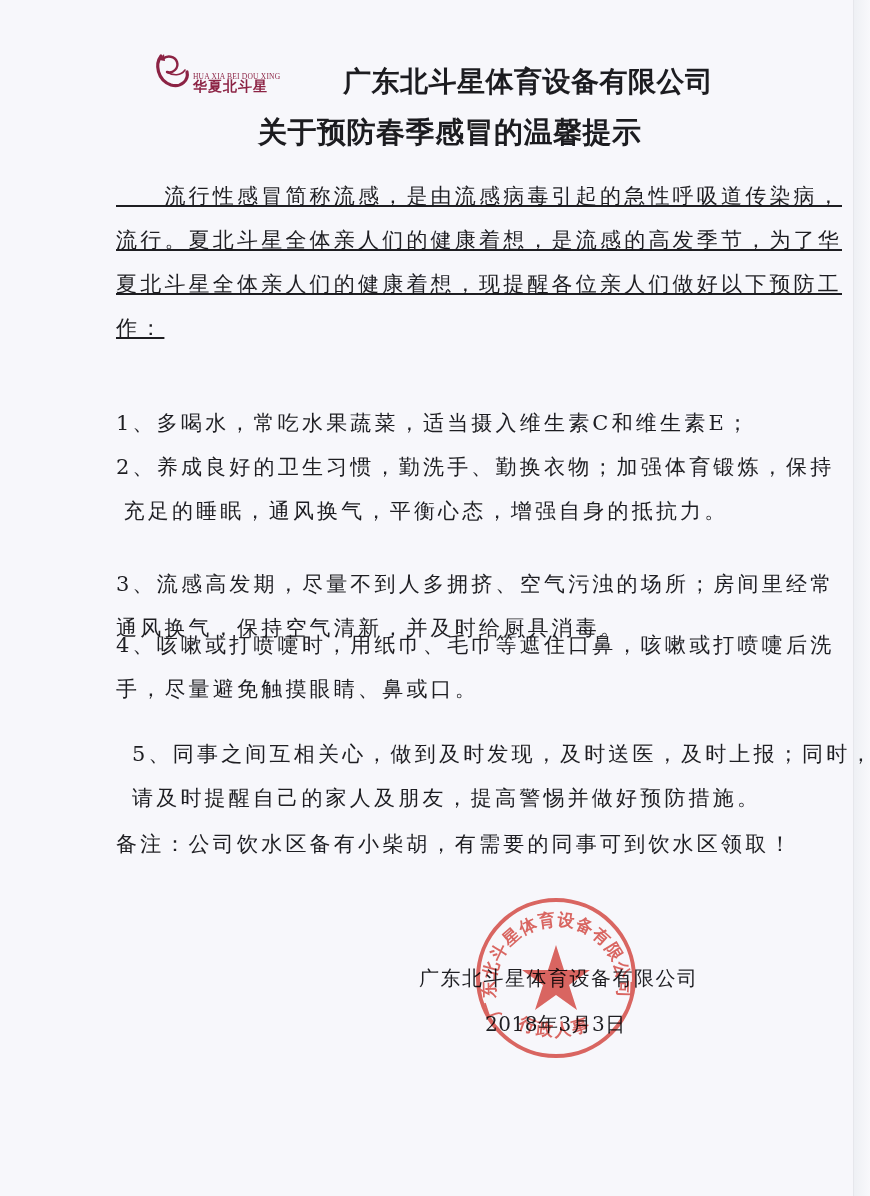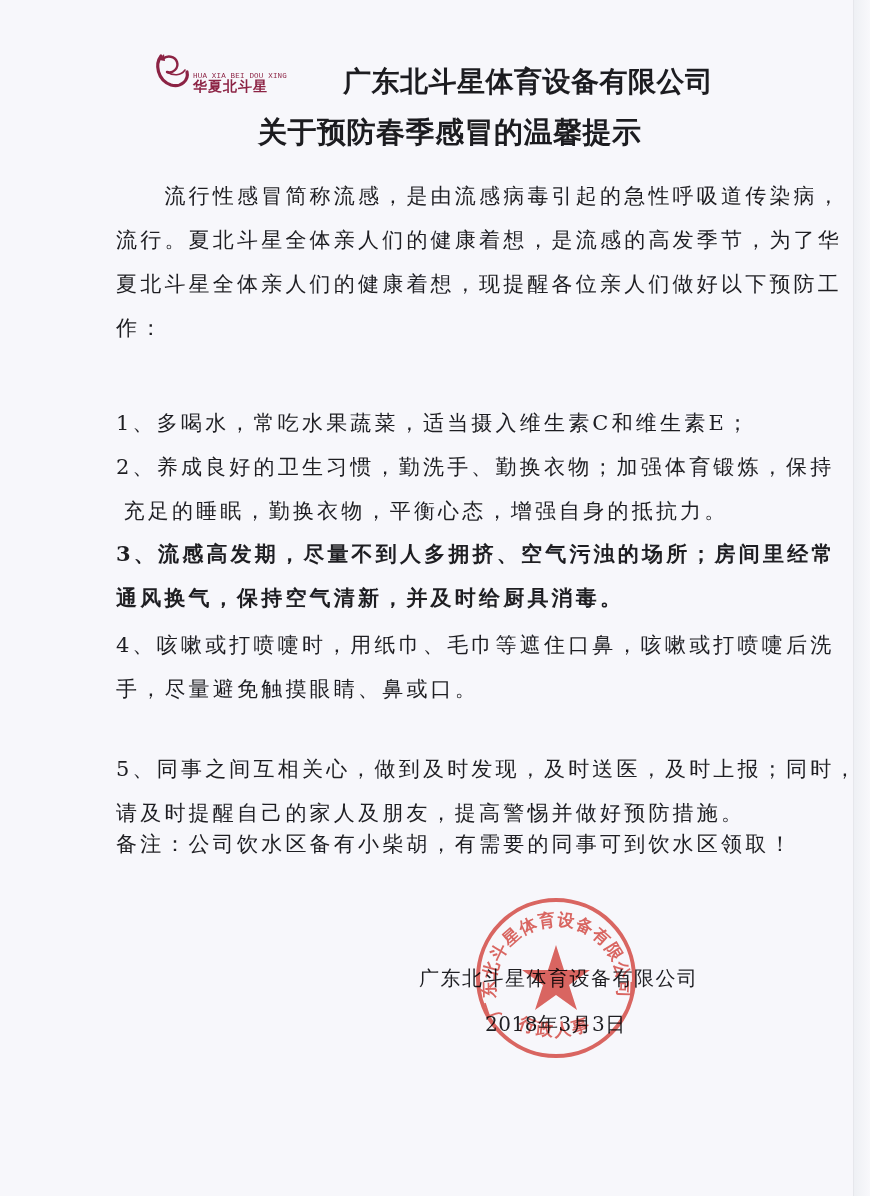--- a/index.html
+++ b/index.html
@@ -47,21 +47,21 @@
       font-size: 14px;
       letter-spacing: 1px;
       color: #8c2344;
       white-space: nowrap;
       margin-top: 24px;
     }
     .logo-en {
       position: absolute;
       left: 40px;
       top: 22px;
-      font-family: Liberation Mono, monospace;
+      font-family: Liberation Serif, serif;
       font-size: 7.5px;
       color: #8c2344;
       white-space: nowrap;
       letter-spacing: 0.2px;
     }
     .company-title {
       position: absolute;
       left: 343px;
       top: 63px;
       font-family: "DejaVu Sans", "Liberation Sans", sans-serif;
@@ -137,47 +137,47 @@
     <path d="M14 22 C 20 26, 28 26, 32 20" fill="none" stroke="#8c2344" stroke-width="1.6" stroke-linecap="round"></path>
     <path d="M6 10 L 11 4 L 12 11 Z" fill="#8c2344"></path>
   </svg>
   <div class="logo-cn">华夏北斗星</div>
   <div class="logo-en">HUA XIA BEI DOU XING</div>
 </div>
 
 <div class="company-title">广东北斗星体育设备有限公司</div>
 <div class="doc-title">关于预防春季感冒的温馨提示</div>
 
-<div class="body-text" style="top:174px;">
+<div class="body-text" style="top:174px;text-decoration:underline;">
   <span class="line">　　流行性感冒简称流感，是由流感病毒引起的急性呼吸道传染病，</span>
   <span class="line">流行。夏北斗星全体亲人们的健康着想，是流感的高发季节，为了华</span>
   <span class="line">夏北斗星全体亲人们的健康着想，现提醒各位亲人们做好以下预防工</span>
   <span class="line">作：</span>
 </div>
 
 <div class="body-text" style="top:401px;">
   <span class="line">1、多喝水，常吃水果蔬菜，适当摄入维生素C和维生素E；</span>
 </div>
 
 <div class="body-text" style="top:445px;text-align:center;">
   <span class="line">2、养成良好的卫生习惯，勤洗手、勤换衣物；加强体育锻炼，保持</span>
-  <span class="line">充足的睡眠，勤换衣物，平衡心态，增强自身的抵抗力。</span>
-</div>
-
-<div class="body-text" style="top:532px;font-weight:bold;">
+  <span class="line">充足的睡眠，通风换气，平衡心态，增强自身的抵抗力。</span>
+</div>
+
+<div class="body-text" style="top:562px;">
   <span class="line">3、流感高发期，尽量不到人多拥挤、空气污浊的场所；房间里经常</span>
   <span class="line">通风换气，保持空气清新，并及时给厨具消毒。</span>
 </div>
 
 <div class="body-text" style="top:623px;">
   <span class="line">4、咳嗽或打喷嚏时，用纸巾、毛巾等遮住口鼻，咳嗽或打喷嚏后洗</span>
   <span class="line">手，尽量避免触摸眼睛、鼻或口。</span>
 </div>
 
-<div class="body-text" style="top:747px;">
+<div class="body-text" style="top:732px;margin-left:16px;">
   <span class="line">5、同事之间互相关心，做到及时发现，及时送医，及时上报；同时，</span>
   <span class="line">请及时提醒自己的家人及朋友，提高警惕并做好预防措施。</span>
 </div>
 
 <div class="body-text" style="top:822px;">
   <span class="line">备注：公司饮水区备有小柴胡，有需要的同事可到饮水区领取！</span>
 </div>
 
 <div class="signature">广东北斗星体育设备有限公司</div>
 <div class="date">2018年3月3日</div>

